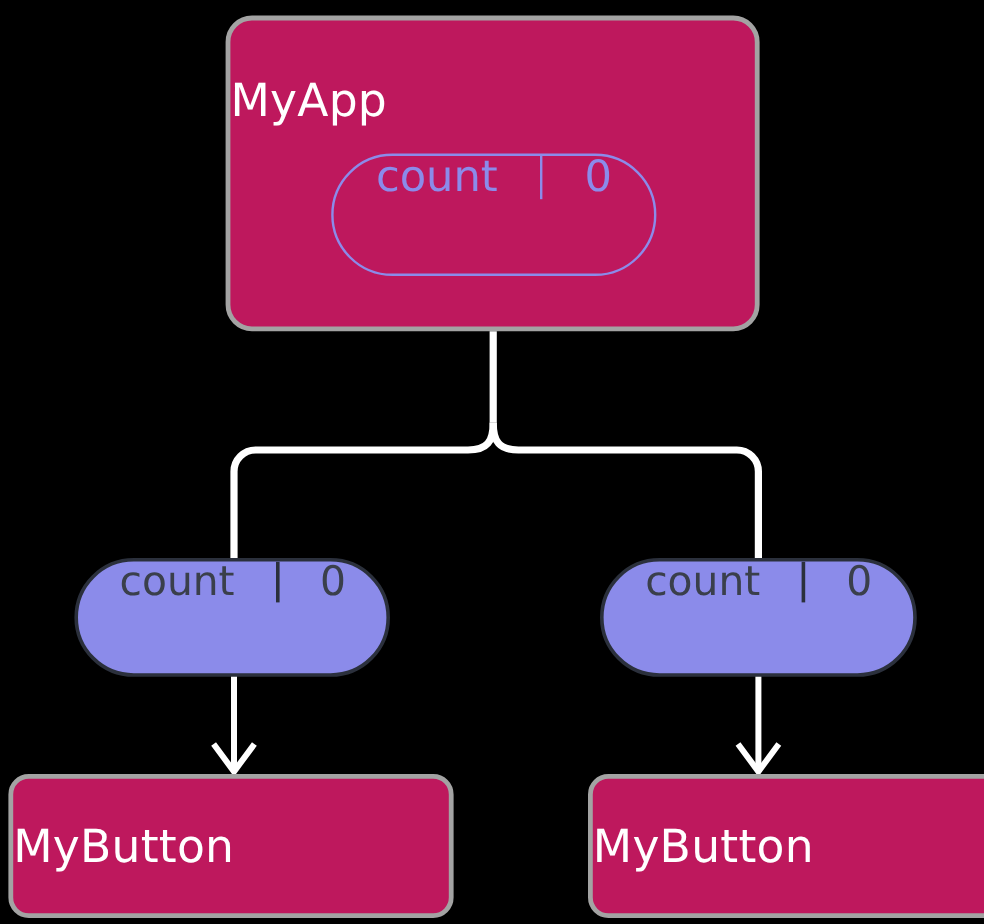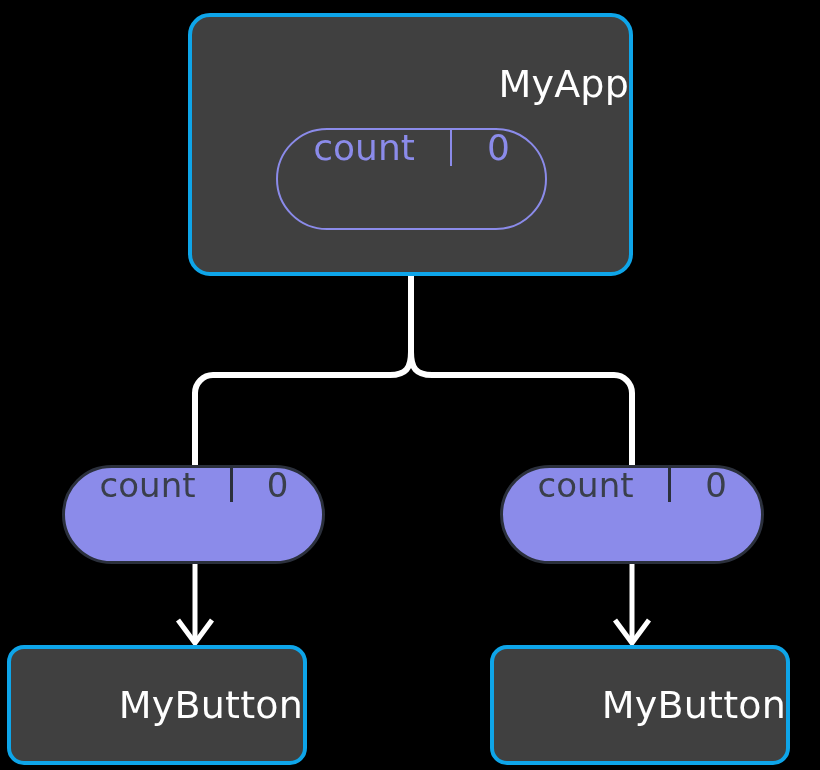--- a/index.html
+++ b/index.html
@@ -29,26 +29,26 @@
     width: 820px;
     height: 770px;
     z-index: 1;
   }
 
   
   .component-box {
     position: absolute;
     z-index: 2;
     box-sizing: border-box;
-    background: #404040;
-    border: 4px solid #0ea5e9;
+    background: #be185d;
+    border: 4px solid #a3a3a3;
     border-radius: 16px;
     display: flex;
     flex-direction: column;
-    align-items: flex-end;
+    align-items: flex-start;
   }
   .component-title {
     color: #ffffff;
     font-size: 38px;
     line-height: 1;
     letter-spacing: 0.2px;
     white-space: nowrap;
   }
 
   #node-myapp {
@@ -57,21 +57,21 @@
     width: 445px;
     height: 263px;
     border-radius: 22px;
     justify-content: flex-start;
   }
   #node-myapp .component-title {
     margin-top: 48px;
   }
 
   .node-mybutton {
-    width: 300px;
+    width: 371px;
     height: 120px;
     border-radius: 17px;
     justify-content: center;
   }
   #node-mybutton-left  { left: 7px;   top: 645px; }
   #node-mybutton-right { left: 490px; top: 645px; }
 
   
   .state-pill {
     position: absolute;

